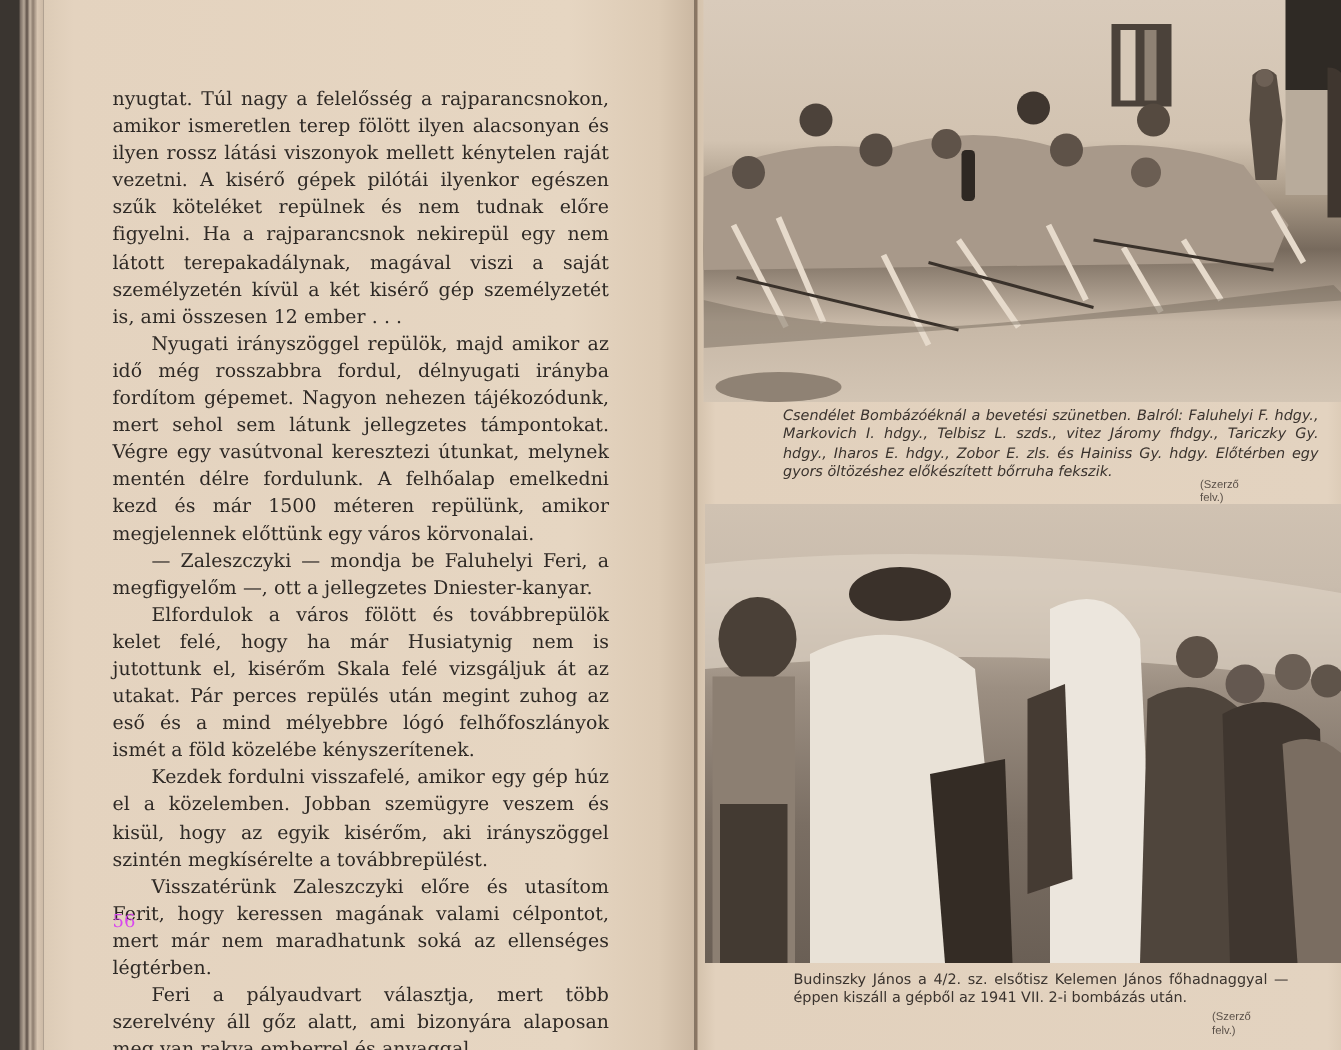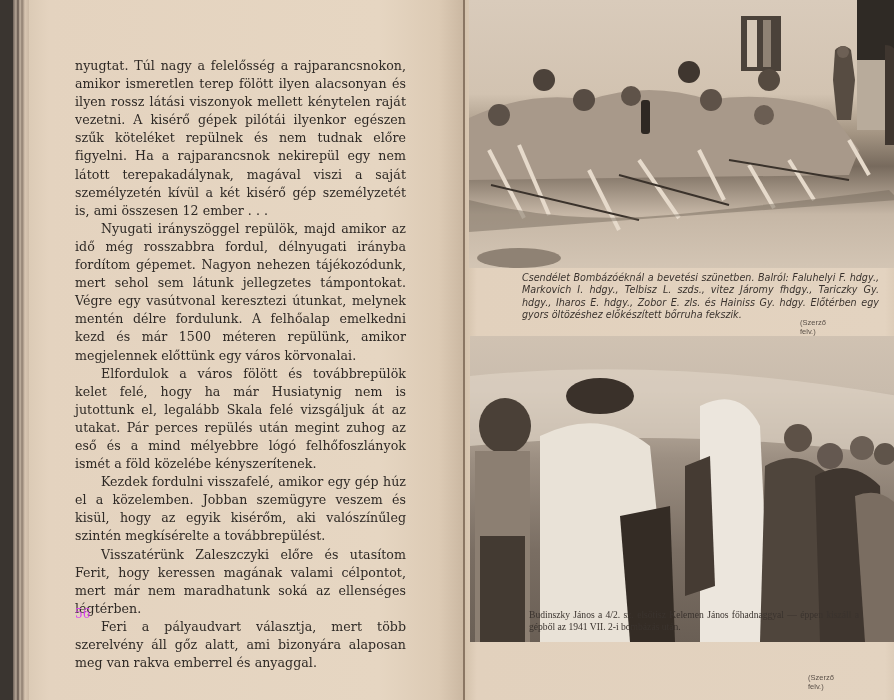--- a/index.html
+++ b/index.html
@@ -44,41 +44,42 @@
   }
   .photo-bottom { left:457px; top:336px; width:428px; height:306px;
     background:
       linear-gradient(to bottom, #d0c2b2 0%, #c9bcad 18%, #9c8f82 40%, #7a6e63 70%, #6a5f55 100%);
   }
   .caption {
     position:absolute; font-family:"DejaVu Sans", sans-serif;
     font-size:9.6px; line-height:12.4px; color:#3a332e; text-align:justify;
   }
   .caption-top { left:509px; top:272px; width:357px;font-style:italic; }
-  .caption-bottom { left:516px; top:609px; width:330px;font-family:Liberation Serif, serif; }
+  .caption-bottom { left:516px; top:648px; width:330px; }
   .credit {
     position:absolute; font-family:Liberation Sans, sans-serif;
     font-size:7.5px; color:#5a5048;
   }
   .credit-top { left:787px; top:318px; }
   .credit-bottom { left:795px; top:673px; }
 </style>
 </head>
 <body>
 
 <div class="spread">
   <div class="edge-left"></div>
 
   <div class="page-left"></div>
 
   <div class="text-block">
     <p>nyugtat. Túl nagy a felelősség a rajparancsnokon, amikor ismeretlen terep fölött ilyen alacsonyan és ilyen rossz látási viszonyok mellett kénytelen raját vezetni. A kisérő gépek pilótái ilyenkor egészen szűk köteléket repülnek és nem tudnak előre figyelni. Ha a rajparancsnok nekirepül egy nem látott terepakadálynak, magával viszi a saját személyzetén kívül a két kisérő gép személyzetét is, ami összesen 12 ember . . .</p>
     <p class="indent">Nyugati irányszöggel repülök, majd amikor az idő még rosszabbra fordul, délnyugati irányba fordítom gépemet. Nagyon nehezen tájékozódunk, mert sehol sem látunk jellegzetes támpontokat. Végre egy vasútvonal keresztezi útunkat, melynek mentén délre fordulunk. A felhőalap emelkedni kezd és már 1500 méteren repülünk, amikor megjelennek előttünk egy város körvonalai.</p>
-    <p class="indent">Elfordulok a város fölött és továbbrepülök kelet felé, hogy ha már Husiatynig nem is jutottunk el, legalább Skala felé vizsgáljuk át az utakat. Pár perces repülés után megint zuhog az eső és a mind mélyebbre lógó felhőfoszlányok ismét a föld közelébe kényszerítenek.</p>
-    <p class="indent">Kezdek fordulni visszafelé, amikor egy gép húz el a közelemben. Jobban szemügyre veszem és kisül, hogy az egyik kisérőm, aki valószínűleg szintén megkísérelte a továbbrepülést.</p>
+    <p class="indent">— Zaleszczyki — mondja be Faluhelyi Feri, a megfigyelőm —, ott a jellegzetes Dniester-kanyar.</p>
+    <p class="indent">Elfordulok a város fölött és továbbrepülök kelet felé, hogy ha már Husiatynig nem is jutottunk el, kisérőm Skala felé vizsgáljuk át az utakat. Pár perces repülés után megint zuhog az eső és a mind mélyebbre lógó felhőfoszlányok ismét a föld közelébe kényszerítenek.</p>
+    <p class="indent">Kezdek fordulni visszafelé, amikor egy gép húz el a közelemben. Jobban szemügyre veszem és kisül, hogy az egyik kisérőm, aki irányszöggel szintén megkísérelte a továbbrepülést.</p>
     <p class="indent">Visszatérünk Zaleszczyki előre és utasítom Ferit, hogy keressen magának valami célpontot, mert már nem maradhatunk soká az ellenséges légtérben.</p>
     <p class="indent">Feri a pályaudvart választja, mert több szerelvény áll gőz alatt, ami bizonyára alaposan meg van rakva emberrel és anyaggal.</p>
 
   </div>
   <div class="page-number">56</div>
 
   <div class="gutter"></div>
 
   <div class="page-right"></div>
 

